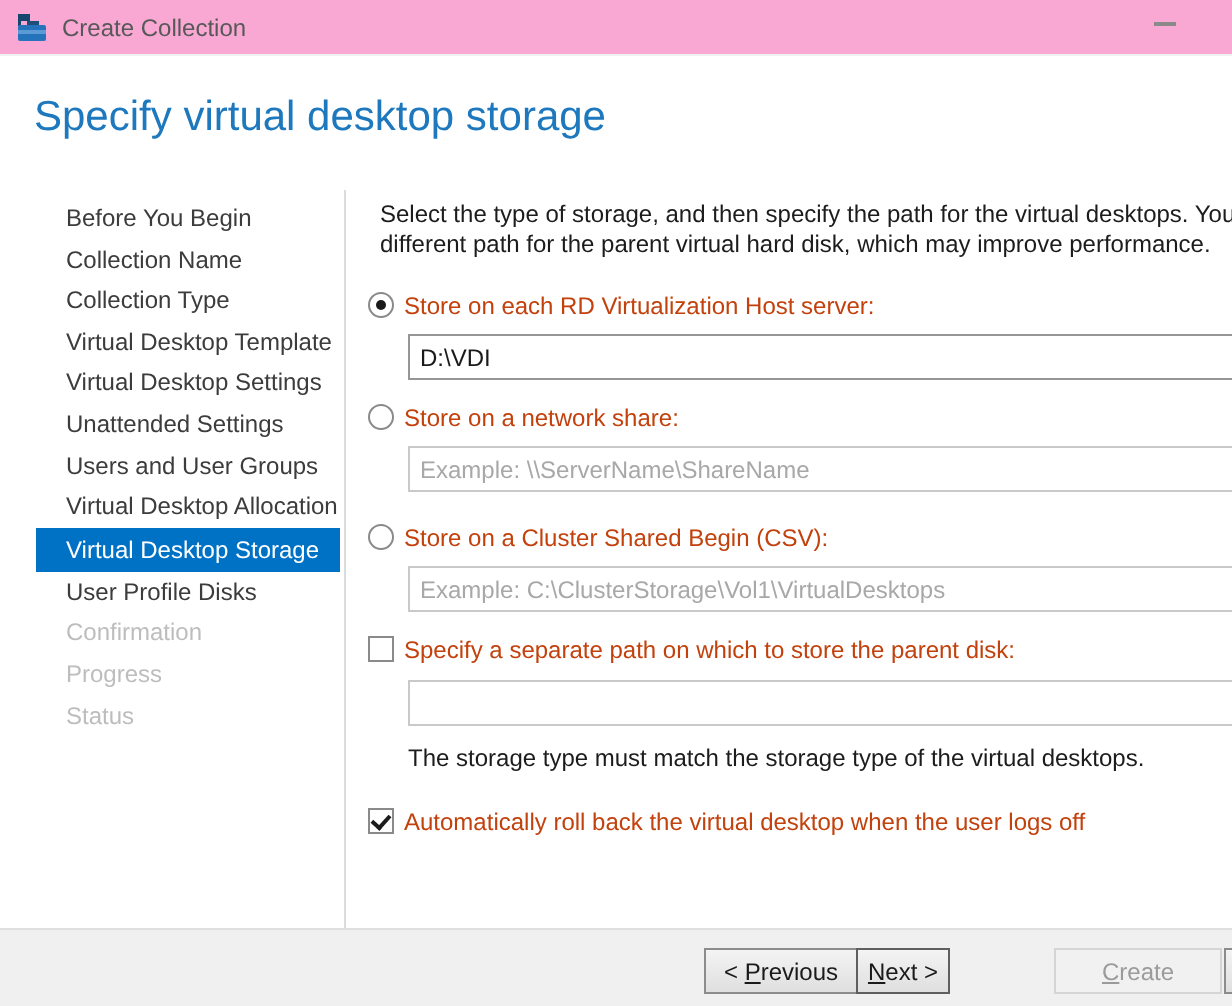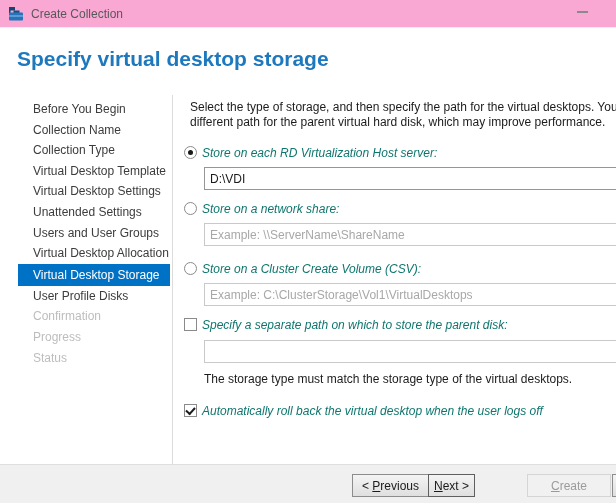--- a/index.html
+++ b/index.html
@@ -10,42 +10,42 @@
   
   .titlebar { position:absolute; left:0; top:0; width:616px; height:28px; background:#f9a8d4;
     border-bottom:1px solid #f0f0f0; }
   .app-icon { position:absolute; left:8px; top:6px; width:16px; height:16px; }
   .window-title { position:absolute; left:31px; top:0; height:28px; line-height:28px;
     font-size:12px; color:#585858; white-space:nowrap; }
   .minimize-button { position:absolute; left:568px; top:0; width:38px; height:28px; cursor:default; }
   .minimize-glyph { position:absolute; left:9px; top:11px; width:11px; height:2px; background:#8a8a8a; }
 
   
-  .page-heading { position:absolute; left:17px; top:47px; font-size:21px; font-weight:700;
+  .page-heading { position:absolute; left:17px; top:47px; font-size:21px; font-weight:400;
     color:#1d78be; white-space:nowrap; }
 
   
   .sidebar { position:absolute; left:18px; top:99px; width:152px; display:flex; flex-direction:column; }
   .side-item { height:20.6px; line-height:20.6px; padding-left:15px; font-size:12px;
     color:#3c3c3c; white-space:nowrap; cursor:default; }
   .side-item.active { height:22px; line-height:22px; background:#0072c6; color:#ffffff; }
   .side-item.disabled { color:#bdbdbd; }
   .v-divider { position:absolute; left:172px; top:95px; width:1px; height:369px; background:#dcdcdc; }
 
   
   .desc-line { position:absolute; left:190px; font-size:12px; color:#1c1c1c; white-space:nowrap; }
   .radio { position:absolute; left:184px; width:13px; height:13px; border:1px solid #8a8a8a;
     border-radius:50%; background:#fff; }
   .radio.checked::after { content:""; position:absolute; left:3px; top:3px; width:5px; height:5px;
     border-radius:50%; background:#1a1a1a; }
   .checkbox { position:absolute; left:184px; width:13px; height:13px; border:1px solid #8a8a8a;
     background:#fff; }
   .checkbox.checked::after { content:""; position:absolute; left:1px; top:2px; width:7px; height:4px;
     border-left:2px solid #1c1c1c; border-bottom:2px solid #1c1c1c; transform:rotate(-48deg); }
-  .ctl-label { position:absolute; left:202px; font-size:12px; color:#0f766e; white-space:nowrap;font-style:italic; }
+  .ctl-label { position:absolute; left:202px; font-size:12px; color:#c2410c; white-space:nowrap; }
   .textbox { position:absolute; left:204px; width:420px; height:23px; border:1px solid #969696;
     background:#fff; font-family:"Liberation Sans", sans-serif; font-size:12px; padding:0 5px;
     color:#1a1a1a; }
   .textbox:disabled { border-color:#c9c9c9; color:#a3a3a3; background:#fff; }
   .textbox::placeholder { color:#a8a8a8; opacity:1; }
   .note-text { position:absolute; left:204px; font-size:12px; color:#1c1c1c; white-space:nowrap; }
 
   
   .footer { position:absolute; left:0; top:464px; width:616px; height:39px; background:#f0f0f0;
     border-top:1px solid #dfdfdf; }
@@ -102,21 +102,21 @@
 
   <span class="radio checked" style="top:146px"></span>
   <span class="ctl-label" style="top:146px">Store on each RD Virtualization Host server:</span>
   <input class="textbox" style="top: 167px;" value="D:\VDI">
 
   <span class="radio" style="top:202px"></span>
   <span class="ctl-label" style="top:202px">Store on a network share:</span>
   <input class="textbox" style="top: 223px;" disabled="" placeholder="Example: \\ServerName\ShareName">
 
   <span class="radio" style="top:262px"></span>
-  <span class="ctl-label" style="top:262px">Store on a Cluster Create Volume (CSV):</span>
+  <span class="ctl-label" style="top:262px">Store on a Cluster Shared Begin (CSV):</span>
   <input class="textbox" style="top: 283px;" disabled="" placeholder="Example: C:\ClusterStorage\Vol1\VirtualDesktops">
 
   <span class="checkbox" style="top:318px"></span>
   <span class="ctl-label" style="top:318px">Specify a separate path on which to store the parent disk:</span>
   <input class="textbox" style="top: 340px;" disabled="" value="">
 
   <div class="note-text" style="top:372px">The storage type must match the storage type of the virtual desktops.</div>
 
   <span class="checkbox checked" style="top:404px"></span>
   <span class="ctl-label" style="top:404px">Automatically roll back the virtual desktop when the user logs off</span>

